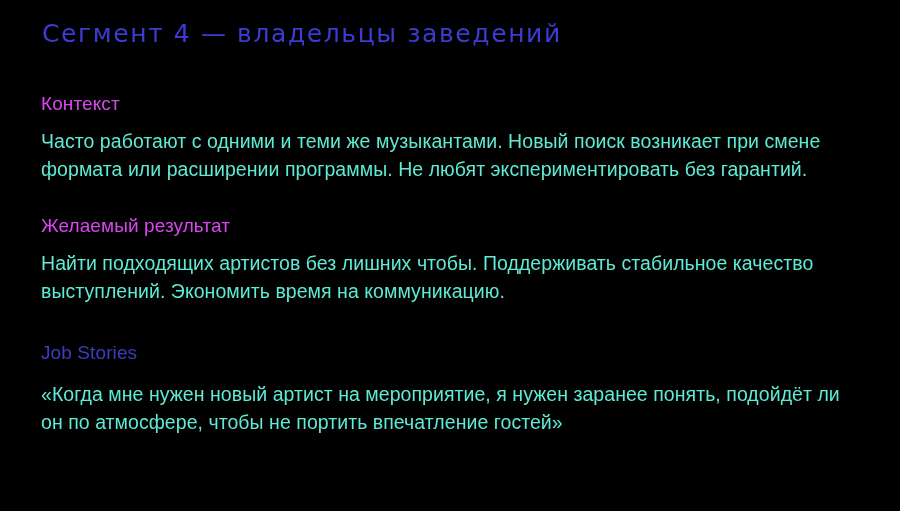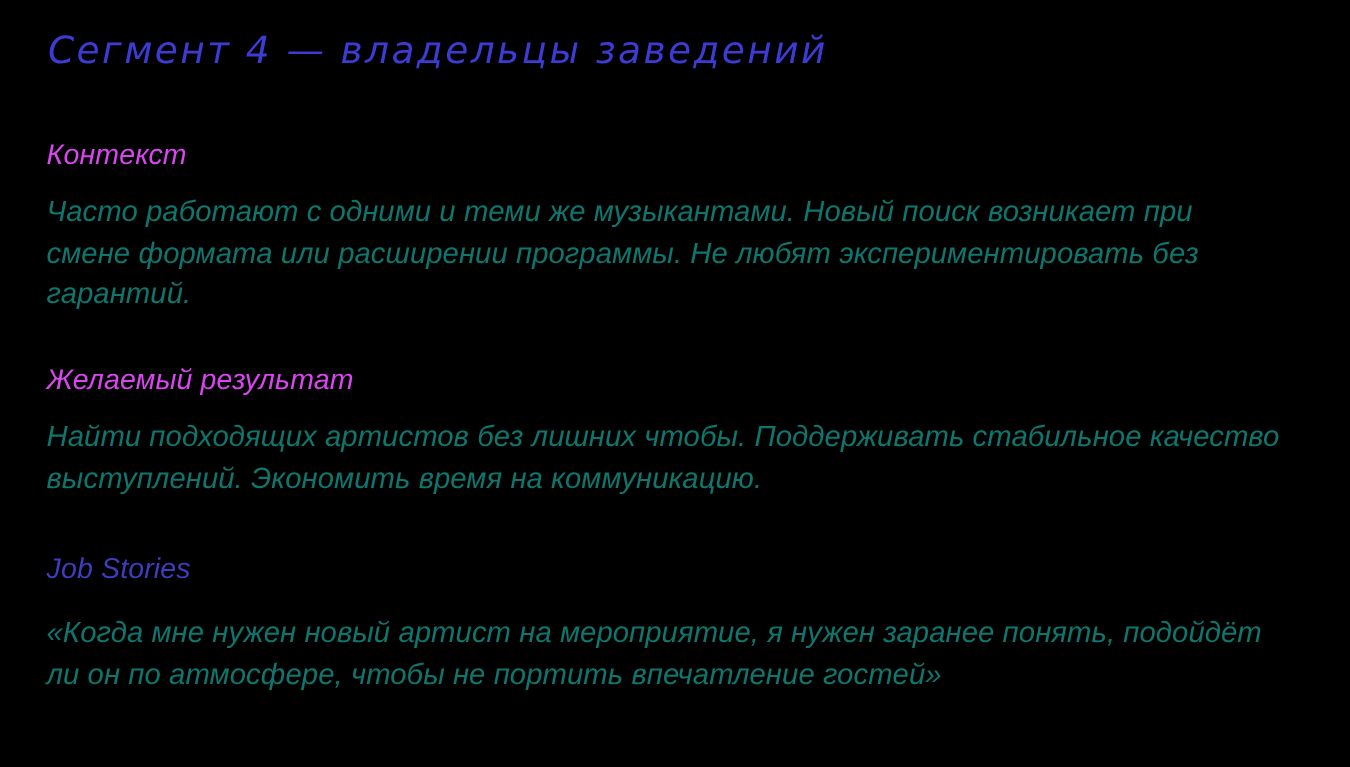--- a/index.html
+++ b/index.html
@@ -15,22 +15,21 @@
     font-family: "Liberation Sans", sans-serif;
     -webkit-font-smoothing: antialiased;
   }
 
   .slide {
     position: relative;
     width: 884px;
     height: 511px;
     background: #000000;
     box-sizing: border-box;
-    padding: 18px 30px 0 30px;
-    font-style: italic;
+    padding: 18px 30px 0 40px;
   }
 
   
   .slide-title {
     font-family: "DejaVu Sans", sans-serif;
     font-size: 25px;
     font-weight: 400;
     color: #3c3cd4;
     letter-spacing: 1.6px;
     line-height: 1.25;
@@ -60,21 +59,21 @@
     line-height: 1.2;
     letter-spacing: 0.1px;
   }
   .section-heading.accent-bright {
     color: #3d3dbe;
   }
   .section-body {
     font-family: "Liberation Sans", sans-serif;
     font-size: 19.5px;
     font-weight: 400;
-    color: #0f766e;
+    color: #5eead4;
     line-height: 1.42;
     margin: 0 0 0 1px;
     max-width: 830px;
     letter-spacing: 0.05px;
   }
 
   
   .section.context { margin-bottom: 32px; }
   .section.outcome { margin-bottom: 36px; margin-top: 12px; }
   .section.jobstories .section-heading { margin-bottom: 17px; }

